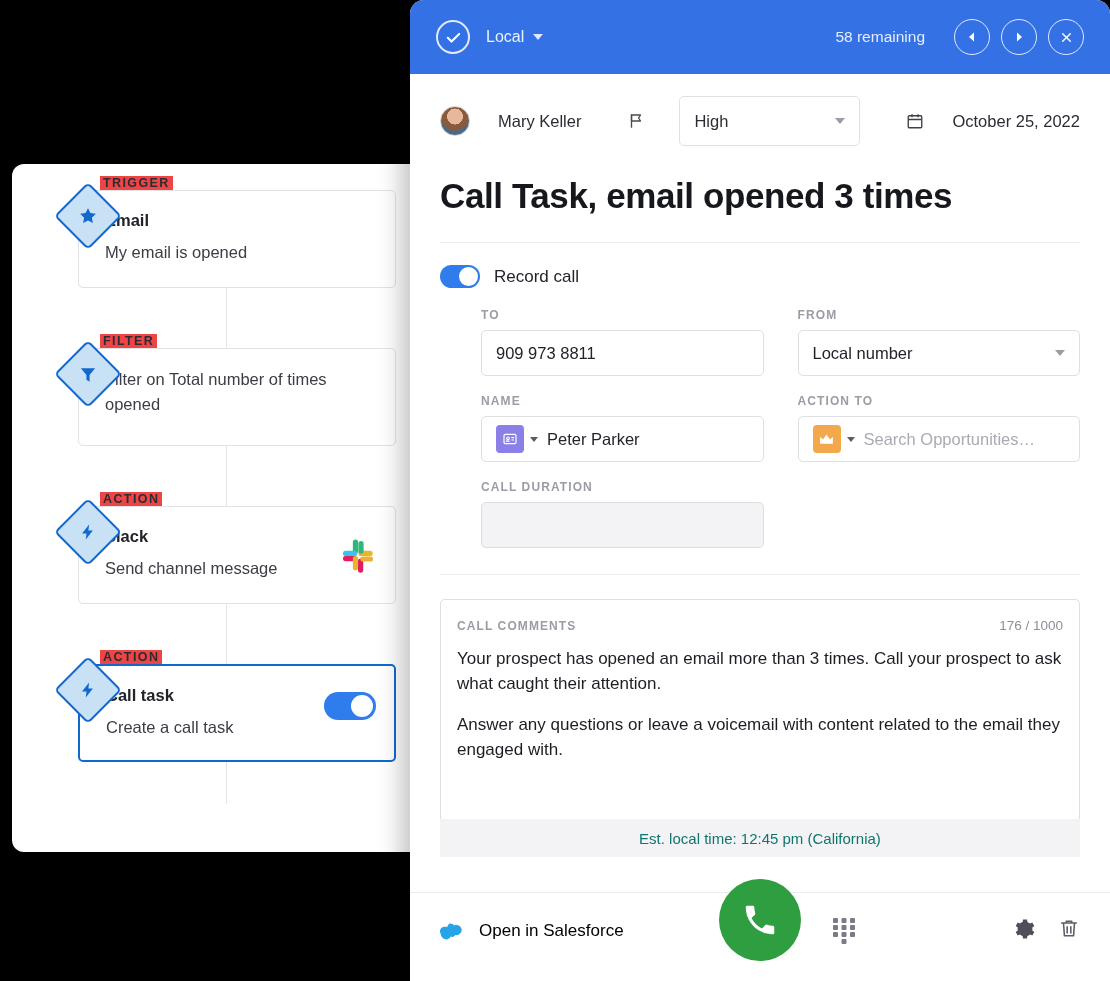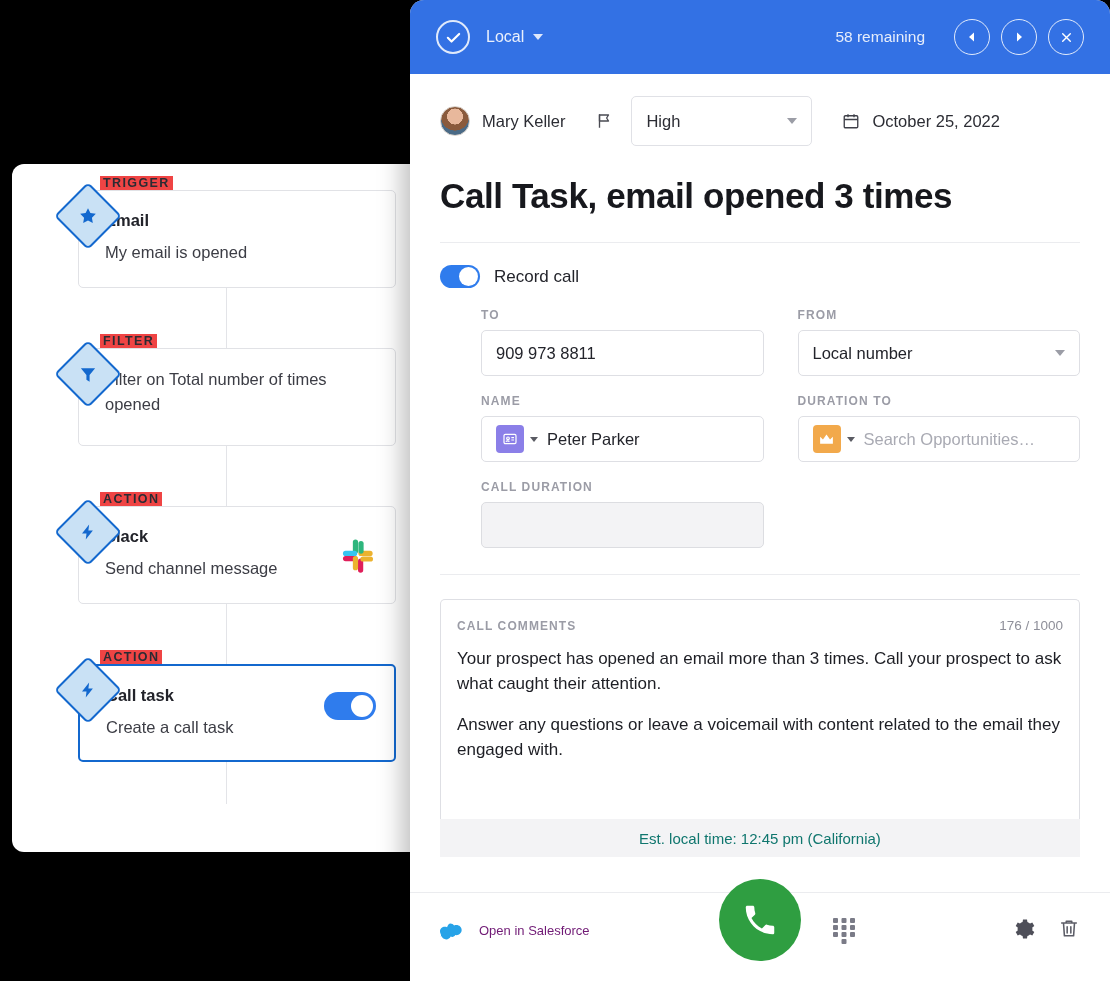--- a/index.html
+++ b/index.html
@@ -92,21 +92,21 @@
   }
   .hdr-spacer { flex: 1 1 auto; }
   .hdr-remaining { color: #e6edfb; font-size: 15.5px; margin-right: 18px; }
   .hdr-btn {
     width: 36px; height: 36px; border: 1.6px solid rgba(255,255,255,0.85);
     border-radius: 50%; display: flex; align-items: center; justify-content: center;
     color: #fff; margin-left: 11px; flex: 0 0 auto;
   }
 
   .meta-row {
-    display: flex; align-items: center; padding: 22px 30px 10px 30px; gap: 0;
+    display: flex; align-items: center; padding: 22px 30px 10px 30px; gap: 0; justify-content: space-between;
   }
   .avatar {
     width: 30px; height: 30px; border-radius: 50%; flex: 0 0 auto;
     background: radial-gradient(circle at 50% 34%, #e8b89c 0 34%, #8a5a3c 35% 60%, #4a6a86 61% 100%);
     border: 1px solid #d9d2cc;
   }
   .owner-name { margin-left: 12px; font-size: 16.5px; color: #2c2d34; }
   .flag-icon { margin-left: 30px; color: #4a4b53; display: flex; }
   .priority-select {
     margin-left: 18px; width: 181px; height: 50px;
@@ -192,21 +192,21 @@
     display: flex; align-items: center; justify-content: center;
     font-size: 15px; color: #0f766e;
   }
 
   .actions-bar {
     position: absolute; left: 0; right: 0; bottom: 13px;
     height: 76px; border-top: 1px solid #ebecef;
     display: flex; align-items: center; padding: 0 30px;
   }
   .sf-link { display: flex; align-items: center; gap: 13px; }
-  .sf-text { font-size: 13px; color: #701a75; }
+  .sf-text { font-size: 17px; color: #000000; }
   .call-btn {
     position: absolute; left: 50%; transform: translateX(-50%); top: -14px;
     width: 82px; height: 82px; border-radius: 50%; background: #2f9e41;
     display: flex; align-items: center; justify-content: center;
   }
   .dialpad { position: absolute; left: 423px; display: flex; }
   .right-icons { margin-left: auto; display: flex; align-items: center; gap: 22px; }
 </style>
 </head>
 <body>
@@ -381,21 +381,21 @@
                 <rect x="3" y="5" width="18" height="14" rx="2"></rect>
                 <circle cx="9" cy="11" r="2"></circle>
                 <path d="M6 16c.8-1.6 4.2-1.6 5 0M14 10h4M14 13.5h4"></path>
               </svg>
           </span>
           <span class="mini-caret"></span>
           <span>Peter Parker</span>
         </div>
       </div>
       <div>
-        <div class="field-label">DURATION TO</div>
+        <div class="field-label">ACTION TO</div>
         <div class="field-box">
           <span class="chip-icon orange">
             <svg width="17" height="17" viewBox="0 0 24 24" fill="#ffffff">
                 <path d="M3 8l4 4 5-7 5 7 4-4v10H3z"></path>
               </svg>
           </span>
           <span class="mini-caret"></span>
           <span class="ph">Search Opportunities…</span>
         </div>
       </div>

